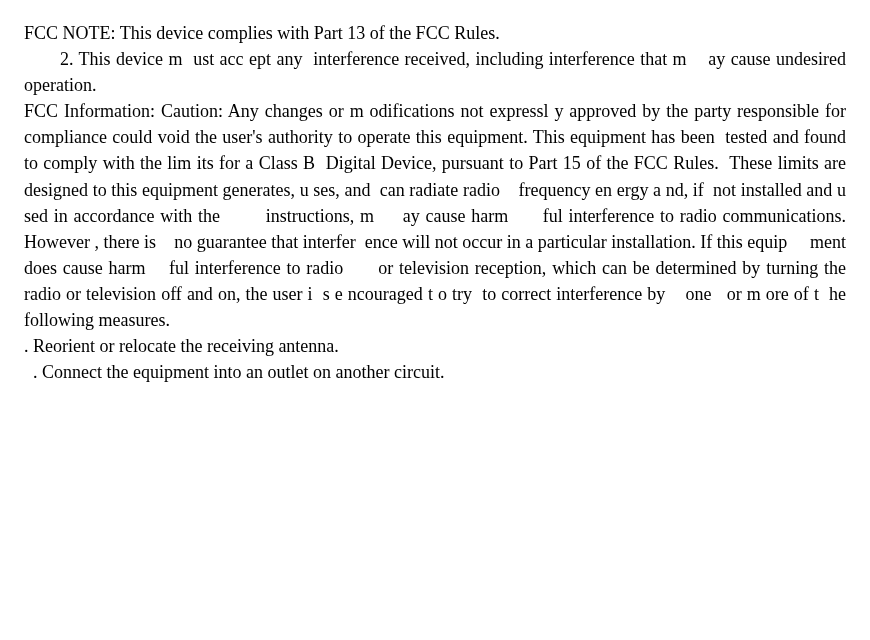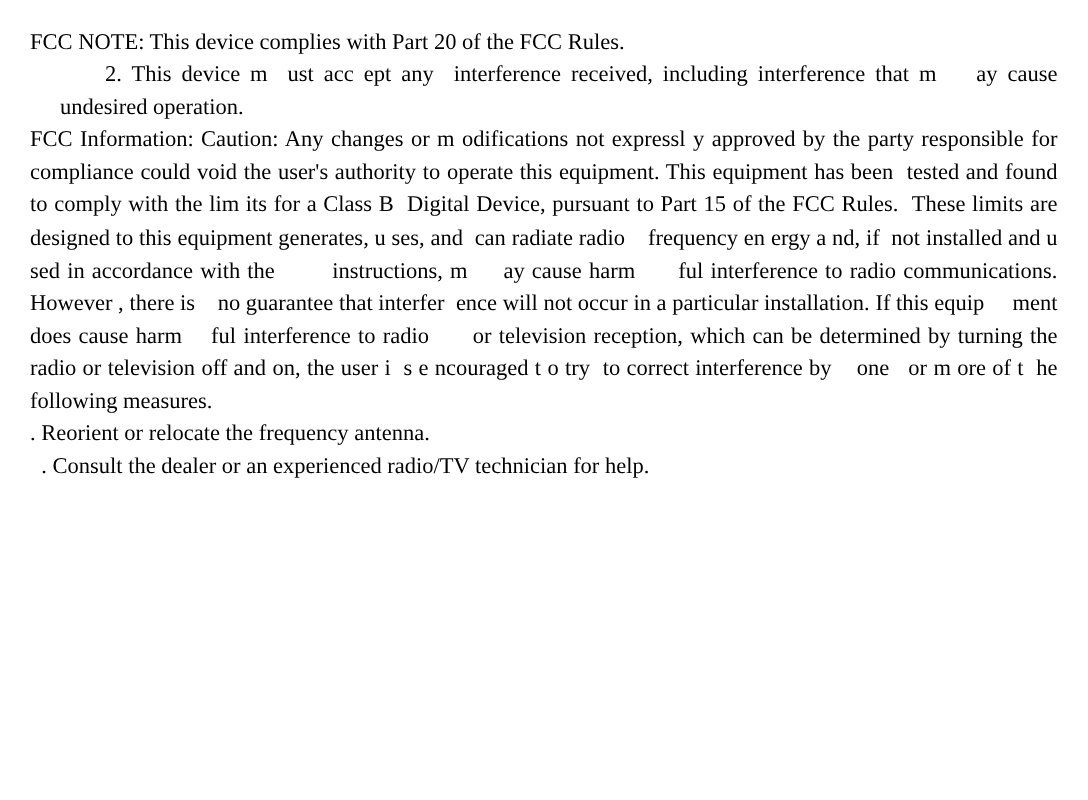--- a/index.html
+++ b/index.html
@@ -19,44 +19,43 @@
     }
     .content-block {
       width: 100%;
     }
     p {
       margin-bottom: 0;
       text-align: justify;
     }
     .indent {
       text-indent: 2em;
-      margin-left: 24px;
     }
   </style>
 </head>
 <body>
 
 <div class="content-block">
 
   <p>
-    <span>FCC NOTE: This device complies with Part 20 of the FCC Rules.</span>
+    <span>FCC NOTE: This device complies with Part 13 of the FCC Rules.</span>
   </p>
 
 
   <p class="indent">
     <span>2. This device m &nbsp;ust acc ept any &nbsp;interference received, including interference that m &nbsp;&nbsp;&nbsp;ay cause undesired operation.</span>
   </p>
 
   <p>
     <span>FCC Information: Caution: Any changes or m odifications not expressl y approved by the party responsible for compliance could void the user's authority to operate this equipment. This equipment has been &nbsp;tested and found to comply with the lim its for a Class B &nbsp;Digital Device, pursuant to Part 15 of the FCC Rules. &nbsp;These limits are designed to this equipment generates, u ses, and &nbsp;can radiate radio &nbsp;&nbsp; frequency en ergy a nd, if &nbsp;not installed and u sed in accordance with the &nbsp;&nbsp;&nbsp;&nbsp;&nbsp;&nbsp;&nbsp;instructions, m &nbsp;&nbsp;&nbsp;&nbsp;ay cause harm &nbsp;&nbsp;&nbsp;&nbsp;&nbsp;ful interference to radio communications. However , there is &nbsp;&nbsp;&nbsp;no guarantee that interfer &nbsp;ence will not occur in a particular installation. If this equip &nbsp;&nbsp;&nbsp;&nbsp;ment does cause harm &nbsp;&nbsp;&nbsp;ful interference to radio &nbsp;&nbsp;&nbsp;&nbsp;&nbsp;or television reception, which can be determined by turning the radio or television off and on, the user i &nbsp;s e ncouraged t o try &nbsp;to correct interference by &nbsp;&nbsp;&nbsp;one &nbsp;&nbsp;or m ore of t &nbsp;he following measures.</span>
   </p>
 
   <p>
-    <span>. Reorient or relocate the frequency antenna.</span>
+    <span>. Reorient or relocate the receiving antenna.</span>
   </p>
 
 
+  <p>
+    <span>&nbsp; . Connect the equipment into an outlet on another circuit.</span>
+  </p>
 
-  <p>
-    <span>&nbsp; . Consult the dealer or an experienced radio/TV technician for help.</span>
-  </p>
 
 </div>
 
 </body></html>

